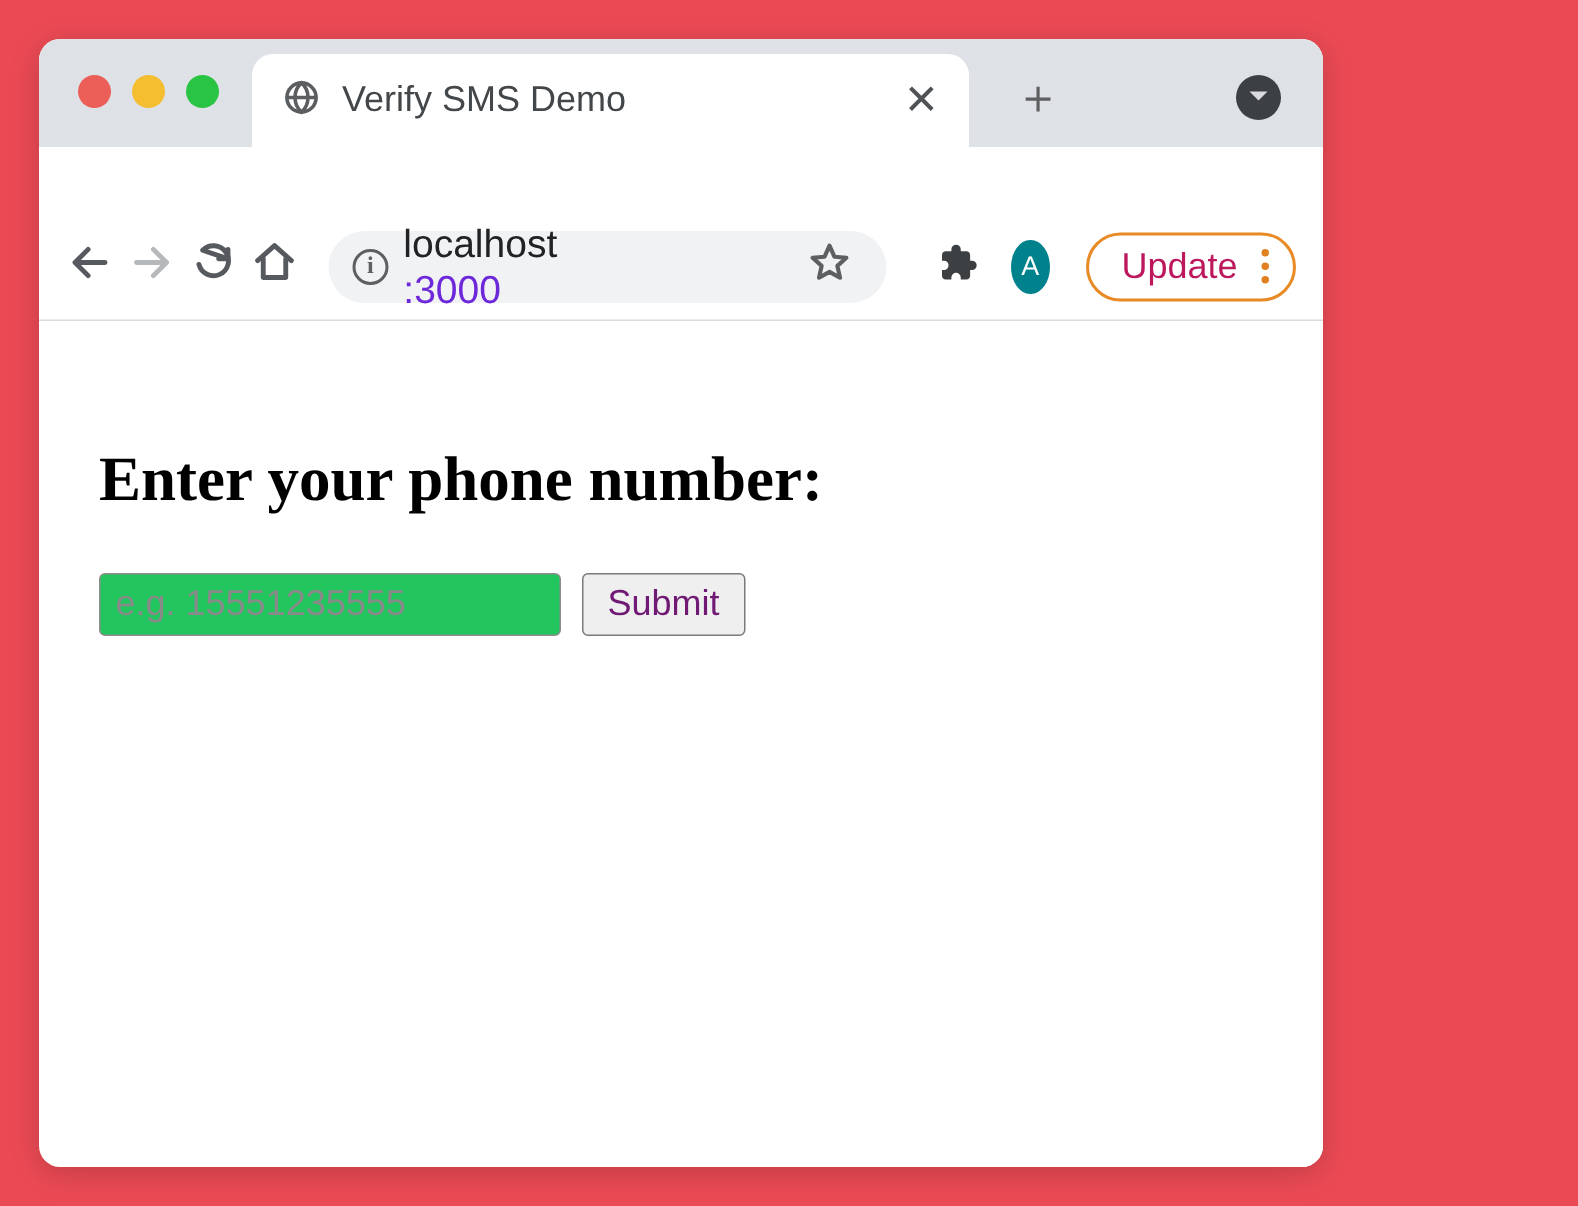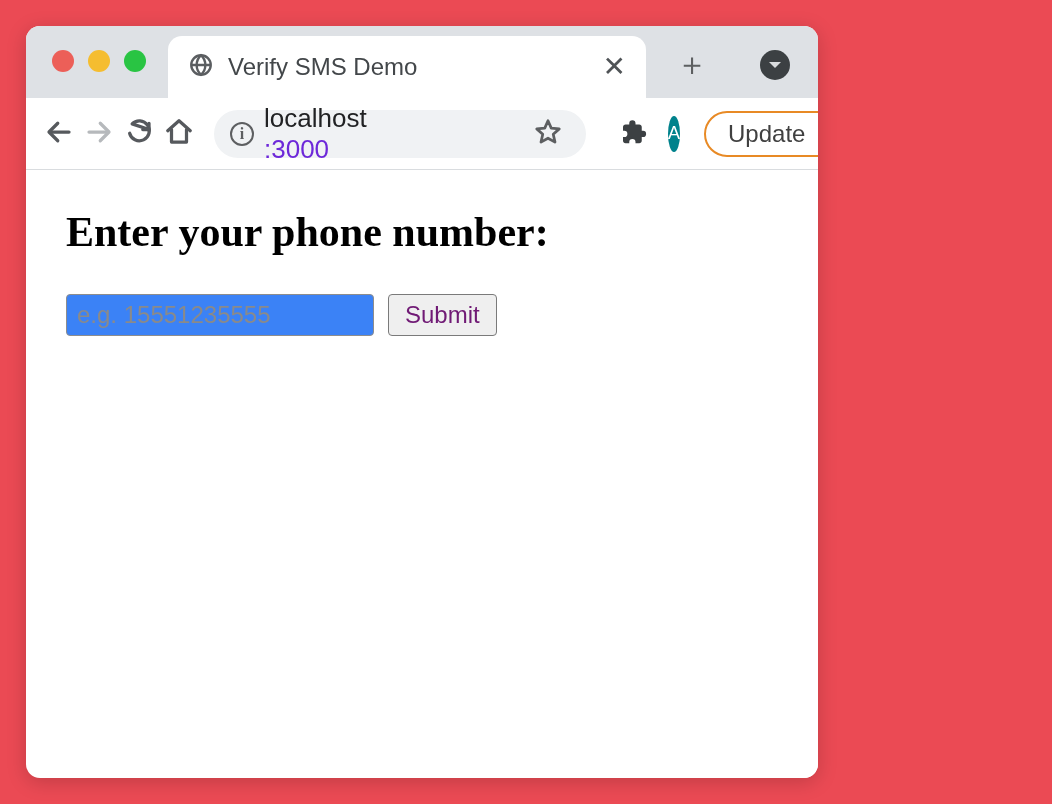--- a/index.html
+++ b/index.html
@@ -5,28 +5,29 @@
     * { box-sizing: border-box; margin: 0; padding: 0; }
     body {
       width: 1052px;
       height: 804px;
       background: #eb4a54;
       font-family: -apple-system, BlinkMacSystemFont, "Segoe UI", Arial, sans-serif;
       padding: 26px;
       overflow: hidden;
     }
     .browser-window {
-      width: 792px;
+      width: 856px;
       height: 752px;
       background: #ffffff;
       border-radius: 14px;
       overflow: hidden;
       box-shadow: 0 4px 20px rgba(0,0,0,0.18);
       display: flex;
       flex-direction: column;
+      gap: 44px;
     }
     .tab-strip {
       height: 72px;
       background: #dee1e5;
       display: flex;
       align-items: flex-end;
       position: relative;
     }
     .traffic-lights {
       display: flex;
@@ -164,21 +165,21 @@
     }
     .update-pill {
       margin-left: 14px;
       height: 46px;
       border: 2px solid #e88a25;
       border-radius: 23px;
       display: flex;
       align-items: center;
       padding: 0 16px 0 22px;
       gap: 16px;
-      color: #404040;
+      color: #be185d;
       font-size: 24px;
       cursor: pointer;
     }
     .kebab {
       display: flex;
       flex-direction: column;
       gap: 4px;
     }
     .kebab span {
       width: 5px;
@@ -202,21 +203,21 @@
     .form-row {
       display: flex;
       align-items: center;
       gap: 14px;
     }
     .phone-input {
       width: 308px;
       height: 42px;
       border: 1.5px solid #8d8d8d;
       border-radius: 4px;
-      background: #3b82f6;
+      background: #22c55e;
       font-size: 24px;
       padding: 0 10px;
       color: #222;
     }
     .phone-input::placeholder { color: #8a8a8a; }
     .submit-btn {
       height: 42px;
       border: 1.5px solid #7a7a7a;
       border-radius: 4px;
       background: #efefef;

